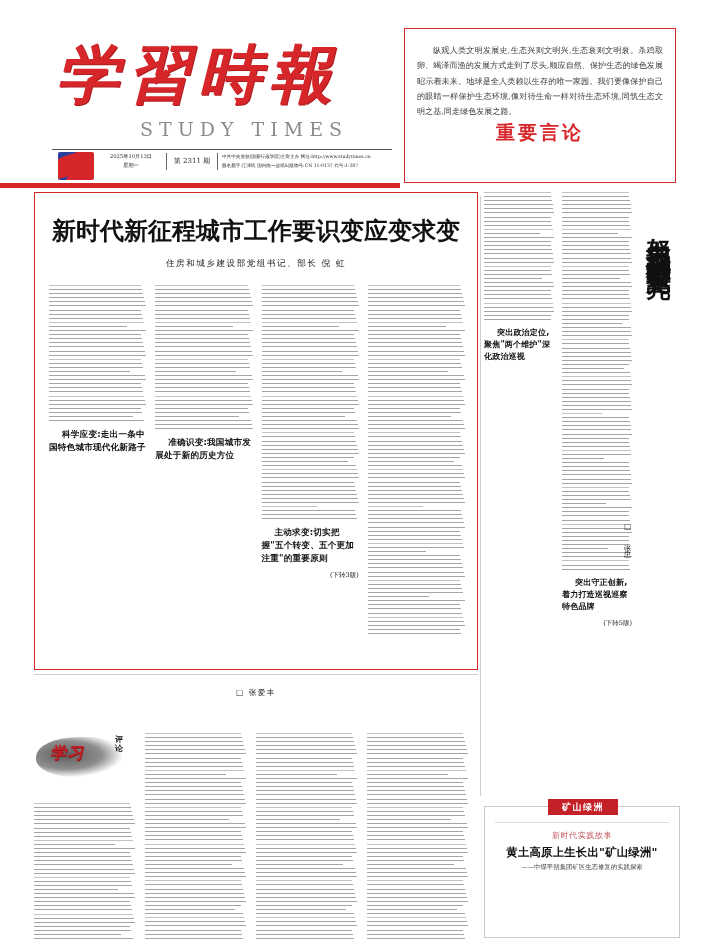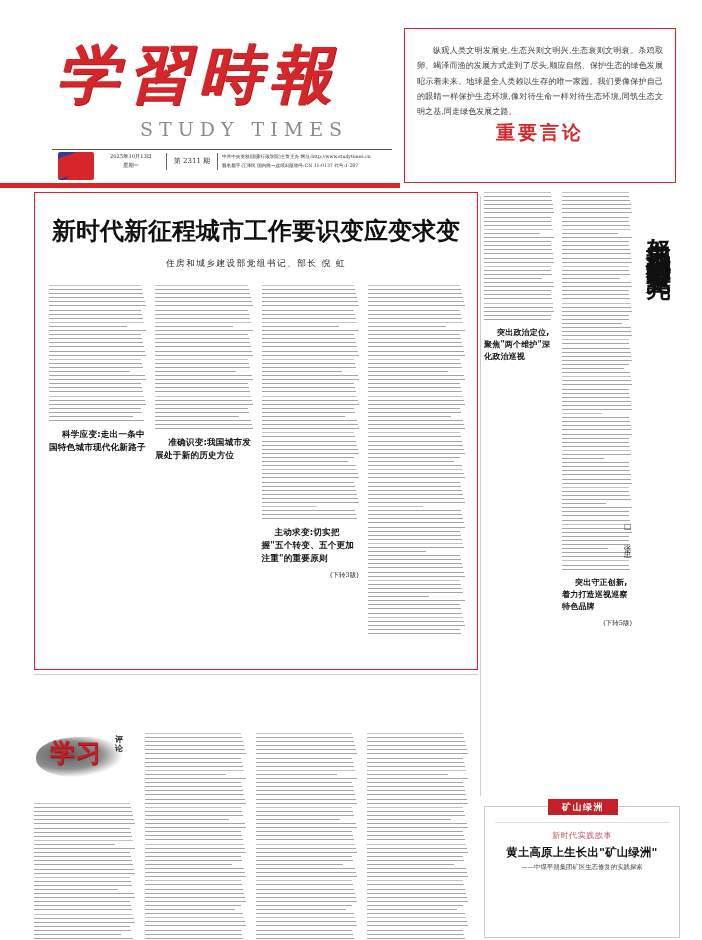--- a/index.html
+++ b/index.html
@@ -320,23 +320,24 @@
   #study-seal-ink {
     position: absolute;
     left: 2px; top: 4px;
     width: 86px; height: 40px;
     background: radial-gradient(ellipse at 35% 45%, #5d5d5d 0%, #8e8e8e 45%, rgba(200,200,200,0) 72%);
     border-radius: 50% 40% 55% 45%;
   }
   #study-seal-red {
     position: absolute;
     left: 16px; top: 6px;
-    font-size: 25px;
+    font-size: 16px;
     font-weight: bold;
     color: #c02026;
+    font-style: italic;
     letter-spacing: 1px;
     line-height: 28px;
     text-shadow: .5px .5px 0 #8d1418;
     text-align: center;
   }
   #study-seal-tag {
     position: absolute;
     right: 2px; top: 2px;
     font-size: 8px;
     font-weight: bold;
@@ -822,20 +823,21 @@
       <div class="sub-head" style="font-size:8px;line-height:12px;">突出守正创新,着力打造巡视巡察特色品牌</div>
       <div class="body-fill"></div>
       <div class="jump-note">(下转5版)</div>
     </div>
   </div>
   <div id="vert-title">努力把巡视利剑磨得更光更亮</div>
   <div id="vert-byline">□ 张 忠</div>
 </div>
 
 <div id="second-article">
+  <div id="second-byline">□ 张爱丰</div>
   <div id="second-cols">
     <div class="second-col fake-col">
       <div id="study-seal">
         <div id="study-seal-ink"></div>
         <div id="study-seal-red">学习</div>
         <div id="study-seal-tag">评论</div>
       </div>
       <div class="body-fill">
           <div class="fake-line sp" style="width:95%"></div>
           <div class="fake-line" style="width:96%"></div>

